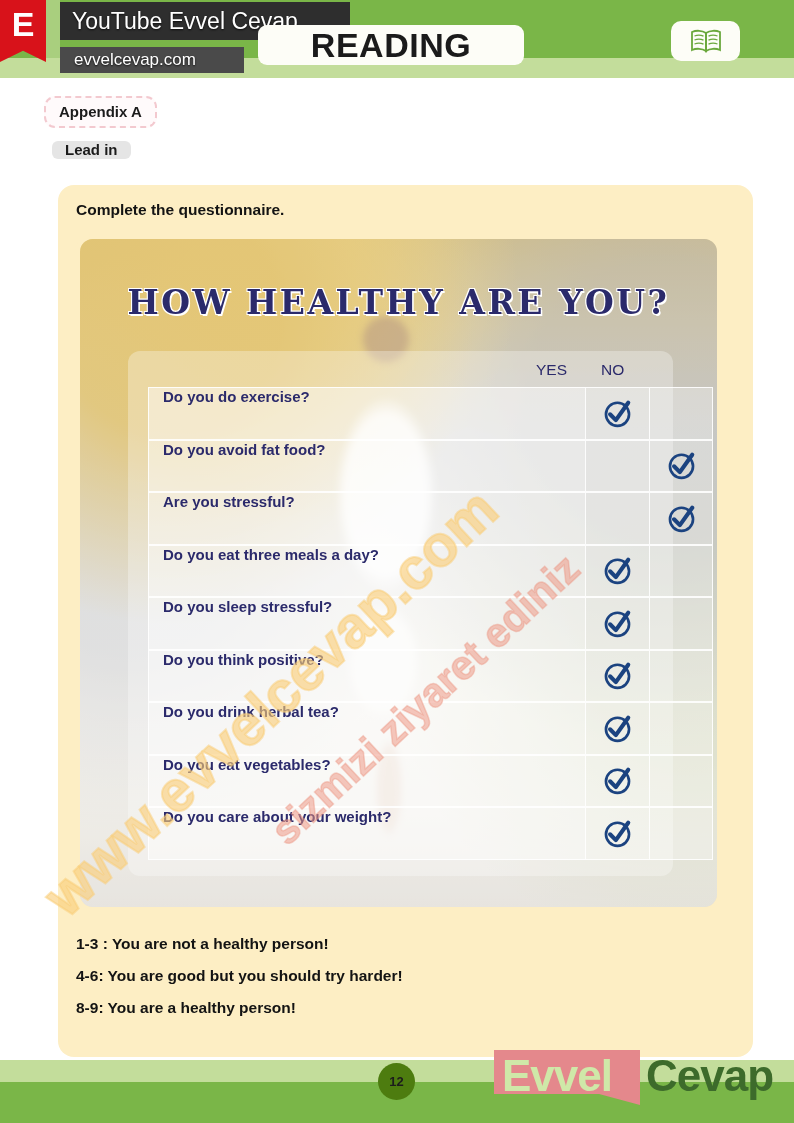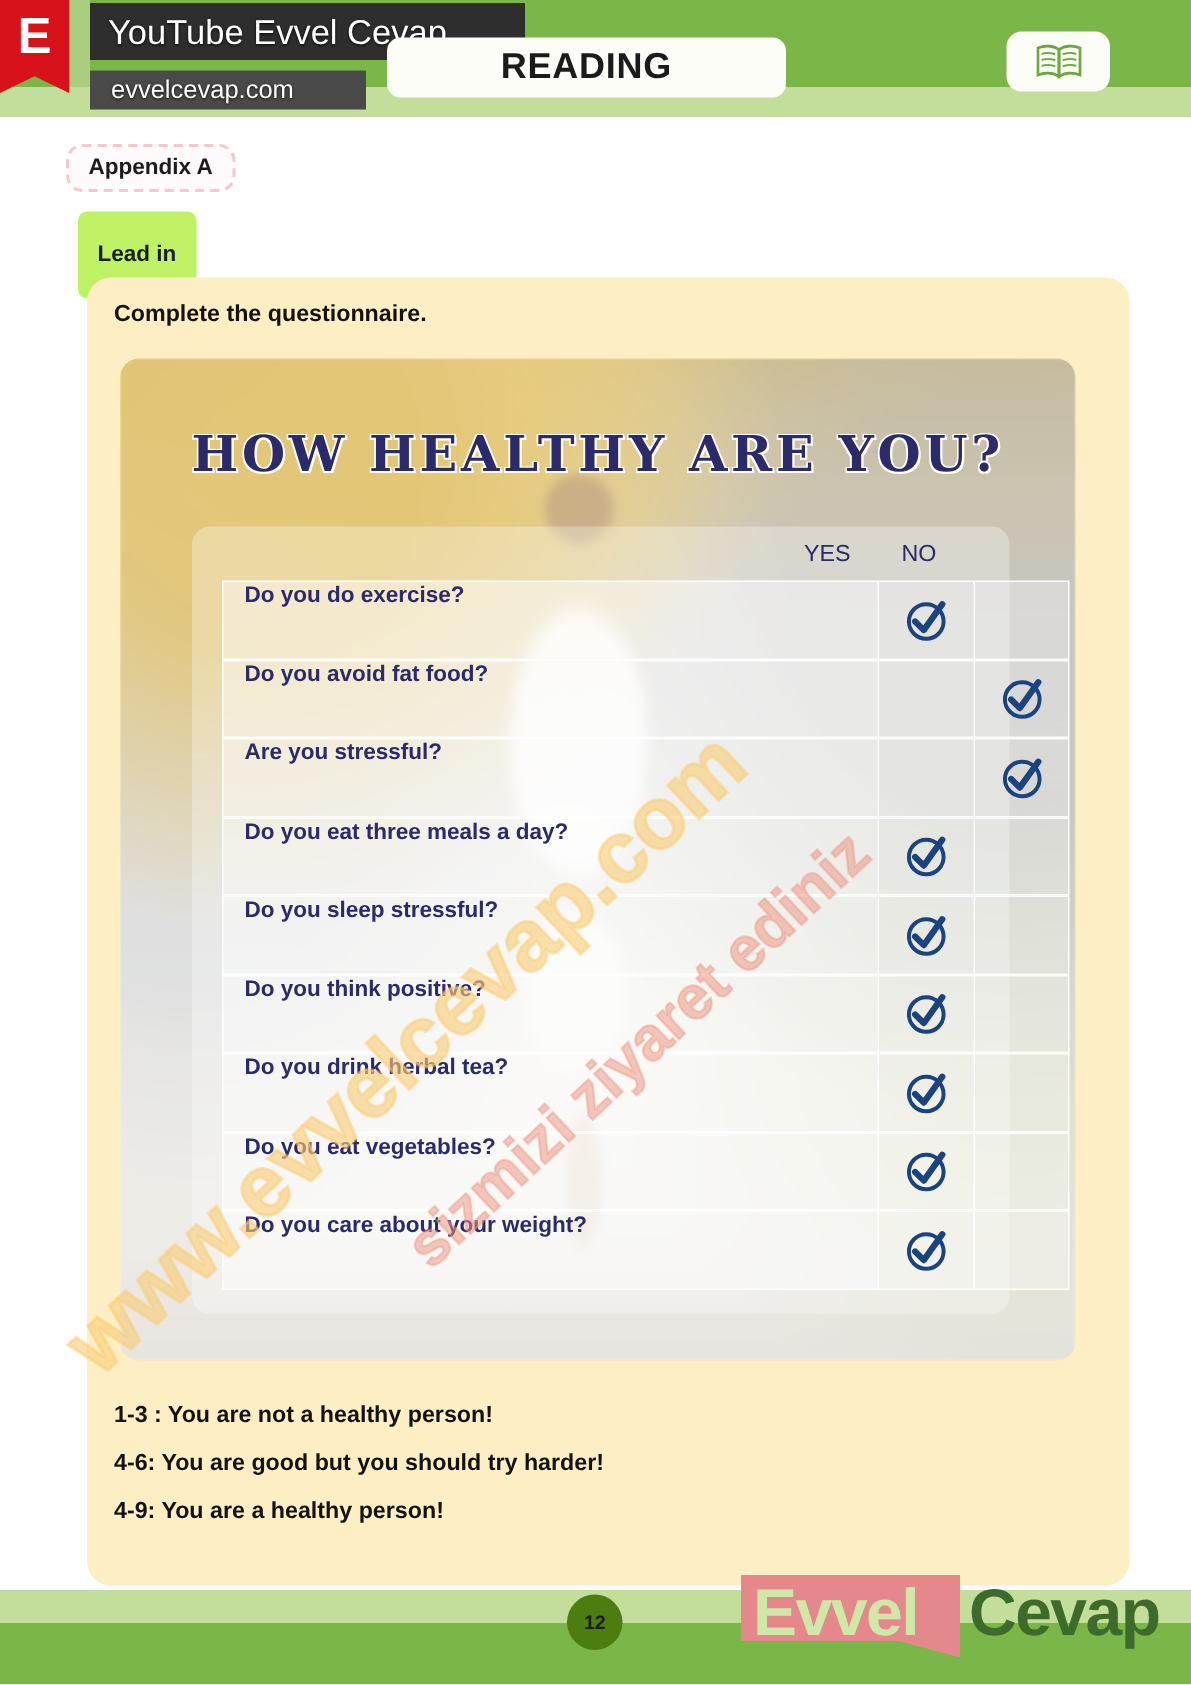--- a/index.html
+++ b/index.html
@@ -27,31 +27,31 @@
     display:flex;align-items:center;padding-left:12px;box-sizing:border-box;}
   .yt-bar span{color:#fff;font-size:23px;font-family:"Liberation Sans",sans-serif;
     text-shadow:0 1px 2px rgba(0,0,0,.8);}
   .site-bar{position:absolute;left:60px;top:47px;width:184px;height:26px;background:#4a4a4a;
     display:flex;align-items:center;padding-left:14px;box-sizing:border-box;}
   .site-bar span{color:#fff;font-size:17px;font-family:"Liberation Sans",sans-serif;
     text-shadow:0 1px 2px rgba(0,0,0,.8);}
 
   .reading-tab{position:absolute;left:258px;top:25px;width:266px;height:40px;background:#fdfdf7;
     border-radius:9px;display:flex;align-items:center;justify-content:center;}
-  .reading-tab span{font-size:24px;font-weight:bold;color:#1b1b1b;letter-spacing:.5px;}
+  .reading-tab span{font-size:34px;font-weight:bold;color:#1b1b1b;letter-spacing:.5px;}
 
   .book-btn{position:absolute;left:671px;top:21px;width:69px;height:40px;background:#fdfdf7;
     border-radius:10px;display:flex;align-items:center;justify-content:center;}
 
   
   .appendix-tag{position:absolute;left:44px;top:96px;padding:5px 13px;
     border:2px dashed #f3c9cf;border-radius:11px;background:#fffafb;}
   .appendix-tag span{font-size:15px;font-weight:bold;color:#1c1c1c;}
 
-  .leadin-tag{position:absolute;left:52px;top:141px;padding:20px 13px;background:#bef264;
+  .leadin-tag{position:absolute;left:52px;top:141px;padding:0 13px;background:#e5e5e5;
     border-radius:6px;}
   .leadin-tag span{font-size:15px;font-weight:bold;color:#1c1c1c;}
 
   
   .card{position:absolute;left:58px;top:185px;width:695px;height:872px;
     background:#fdeec4;border-radius:16px;}
   .card-instr{position:absolute;left:18px;top:16px;font-size:15.5px;font-weight:bold;color:#131313;}
 
   
   .qpanel{position:absolute;left:22px;top:54px;width:637px;height:668px;
@@ -330,21 +330,21 @@
      <div class="qcell-mark">
        
      </div>
           </div>
         </div>
     </div>
 
     <div class="scores" id="scores">
         <div>1-3 : You are not a healthy person!</div>
         <div>4-6: You are good but you should try harder!</div>
-        <div>4-9: You are a healthy person!</div>
+        <div>8-9: You are a healthy person!</div>
       </div>
   </div>
 
   <div class="wm">
     <div class="wm-t wm1">www.evvelcevap.com</div>
     <div class="wm-t wm2">sizmizi ziyaret ediniz</div>
   </div>
 
   <div class="footer">
     <div class="f-lt"></div>

